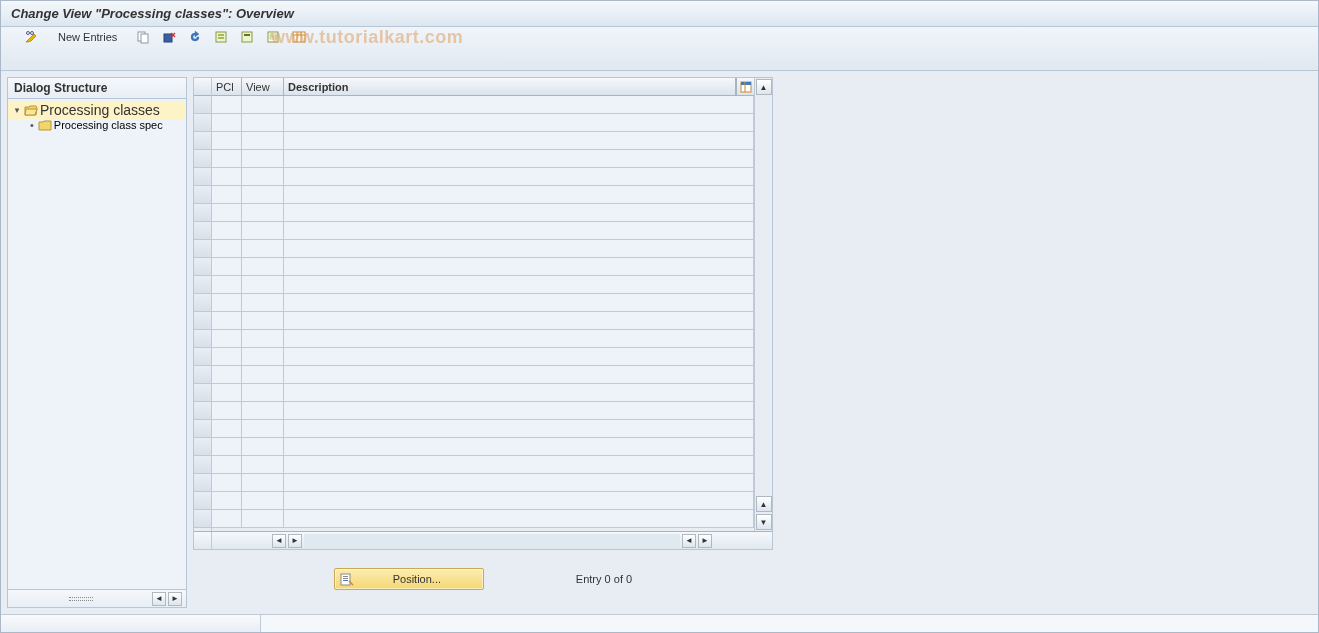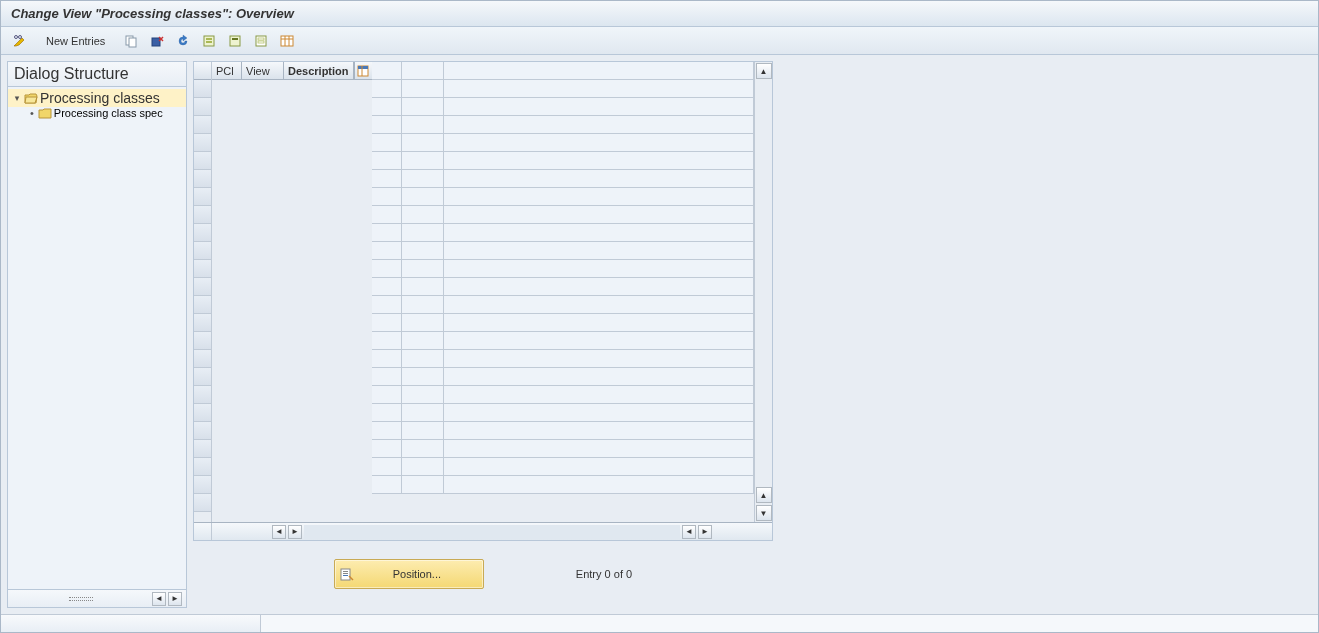--- a/index.html
+++ b/index.html
@@ -3,67 +3,67 @@
   <meta charset="utf-8">
   <style>
     * { box-sizing: border-box; margin: 0; padding: 0; }
     html, body { width: 1319px; height: 633px; font-family: Arial, sans-serif; font-size: 11px; background: #f2f2f2; overflow: hidden; }
     
     .app { width: 1319px; height: 633px; display: flex; flex-direction: column; background: #e8edf3; border: 1px solid #AAB8C8;}
     
     .title-bar { height: 26px; background: linear-gradient(to bottom, #f5f8fb, #dce6f0); border-bottom: 1px solid #b8c7d8; display: flex; align-items: center; padding: 0 10px; }
     .title-bar h1 { font-size: 13px; font-weight: bold; font-style: italic; color: #333; }
     
-    .toolbar { height: 28px; background: linear-gradient(to bottom, #f0f5fa, #e0e8f0); border-bottom: 1px solid #b8c7d8; display: flex; align-items: center; padding: 0 8px; gap: 4px; position: relative; }
+    .toolbar { height: 44px; background: linear-gradient(to bottom, #f0f5fa, #e0e8f0); border-bottom: 1px solid #b8c7d8; display: flex; padding: 0 20px; gap: 4px; position: relative; }
     .tb-btn { width: 22px; height: 20px; border: 1px solid transparent; background: transparent; display: flex; align-items: center; justify-content: center; cursor: pointer; border-radius: 2px; }
     .new-entries { padding: 0 10px; font-size: 11px; color: #333; cursor: pointer; height: 20px; display: flex; align-items: center; border: 1px solid transparent; border-radius: 2px; }
     .watermark { position: absolute; left: 270px; font-size: 18px; font-weight: bold; color: rgba(220,160,100,0.55); letter-spacing: 0.5px; pointer-events: none; }
     
     .body { flex: 1; display: flex; padding: 6px; gap: 6px; background: #e8edf3; min-height: 0;}
     
     .sidebar { width: 180px; display: flex; flex-direction: column; border: 1px solid #b8c7d8; background: #eef3f9; }
-    .sidebar-header { padding: 3px 6px; font-size: 16px; color: #333; border-bottom: 1px solid #b8c7d8; background: linear-gradient(to bottom, #f5f8fb, #e8eef5); }
+    .sidebar-header { padding: 3px 6px; font-size: 12px; color: #333; border-bottom: 1px solid #b8c7d8; background: linear-gradient(to bottom, #f5f8fb, #e8eef5); font-weight: bold; }
     .tree { flex: 1; background: #eef3f9; overflow: hidden; padding-top: 2px;}
     .tree-node { display: flex; align-items: center; padding: 1px 4px; gap: 2px; cursor: pointer; white-space: nowrap;}
     .tree-node.selected { background: #fef2c7; }
     .tree-node .expand { width: 10px; height: 10px; display: inline-flex; align-items: center; justify-content: center; font-size: 9px; color: #555;}
     .tree-node .folder { width: 14px; height: 12px; display: inline-flex; align-items: center; justify-content: center; }
     .tree-node .label { font-size: 14px; color: #333; overflow: hidden; text-overflow: clip;}
     .tree-child { padding-left: 22px; display:flex; align-items:center; gap:2px; cursor:pointer; white-space:nowrap;}
     .tree-child .bullet {font-size:11px; color:#555; margin-right:2px;}
     .sidebar-bottom { height: 18px; background: linear-gradient(to bottom, #f5f8fb, #e8eef5); border-top: 1px solid #b8c7d8; display: flex; align-items: center; justify-content: flex-end; padding: 0 4px; gap: 2px; }
     .sidebar-bottom .handle {flex:1; display:flex; justify-content:center;}
     .sidebar-bottom .handle span {display:inline-block; width:24px; height:4px; border-top:1px dotted #888; border-bottom:1px dotted #888;}
     .scroll-btn { width: 14px; height: 14px; border: 1px solid #b0b8c0; background: linear-gradient(to bottom,#fff,#dde5ee); display: flex; align-items: center; justify-content: center; font-size: 8px; color: #333; cursor: pointer; }
     
     .main { flex: 0 0 580px; display: flex; flex-direction: column; background: #e8edf3; }
     
     .grid-wrap { height: 480px; display: flex; flex-direction: column; border: 1px solid #b8c7d8; background: #e8edf3; }
     .grid-top { display:flex; flex:1; min-height:0;}
     .grid-rowheads { width: 18px; display:flex; flex-direction:column; border-right:1px solid #c0cad6;}
     .grid-corner {height:18px; background:linear-gradient(to bottom,#f5f8fb,#dbe3ec); border-bottom:1px solid #a8b4c2;}
     .grid-rowhead {height:18px; background:linear-gradient(to bottom,#e8eef5,#d8e0ea); border-bottom:1px solid #c0cad6; cursor:pointer;}
-    .grid-cols {flex:1; display:flex; min-width:0;text-align:center;}
+    .grid-cols {flex:1; display:flex; flex-direction:column; min-width:0;text-align:center;}
     .grid-header {display:flex; height:18px; background:linear-gradient(to bottom,#f5f8fb,#dbe3ec); border-bottom:1px solid #a8b4c2;}
     .col {border-right:1px solid #a8b4c2; padding:2px 4px; font-size:11px; color:#333; display:flex; align-items:center;}
     .c1{width:30px;} .c2{width:42px;} .c3{flex:1;font-weight:bold;}
     .config-col{width:18px; background:linear-gradient(to bottom,#f5f8fb,#dbe3ec); border-left:1px solid #a8b4c2; display:flex; align-items:center; justify-content:center; cursor:pointer;}
     .grid-body{flex:1; overflow:hidden; background:#e8edf3;}
     .grid-row{display:flex; height:18px; border-bottom:1px solid #c0cad6;}
     .cell{border-right:1px solid #c0cad6; background:#eef3f9;}
     .vscroll{width:18px; background:#e8edf3; border-left:1px solid #c0cad6; display:flex; flex-direction:column;}
     .vscroll .scroll-btn{width:16px; height:16px; margin:1px auto;}
     .vscroll-track{flex:1;}
     .grid-bottom{height:18px; display:flex; border-top:1px solid #a8b4c2; background:linear-gradient(to bottom,#f5f8fb,#e0e8f0);}
     .grid-bottom .spacer-rowhead{width:18px; border-right:1px solid #c0cad6;}
     .hscroll{flex:1; display:flex; align-items:center; padding:0 60px; gap:2px;}
     .hscroll-track{flex:1; height:14px; background:#e0e8f0;}
     
     .footer { display:flex; align-items:center; justify-content:center; gap:80px; padding:18px 0;}
-    .position-btn { width:150px; height:30px; border:1px solid #c8aa55; background:linear-gradient(to bottom,#fdecb0,#f4d873); display:flex; align-items:center; padding:0 4px; border-radius:2px; cursor:pointer; box-shadow: inset 0 0 0 1px rgba(255,255,255,0.5);}
+    .position-btn { width:150px; height:22px; border:1px solid #c8aa55; background:linear-gradient(to bottom,#fdecb0,#f4d873); display:flex; align-items:center; padding:0 4px; border-radius:2px; cursor:pointer; box-shadow: inset 0 0 0 1px rgba(255,255,255,0.5);}
     .position-btn .picon{width:16px;height:16px;display:flex;align-items:center;justify-content:center;}
     .position-btn span.plabel{flex:1; text-align:center; font-size:11px; color:#333;}
     .entry-status{font-size:11px; color:#333;padding-left:12px;}
     
     .right-fill {flex:1;}
     
     .statusbar {height:18px; background:#f5f8fb; border-top:1px solid #c0cad6; display:flex;}
     .statusbar .seg{width:260px; height:100%; border-right:1px solid #c0cad6; background:linear-gradient(to bottom,#f8fafc,#e8eef5);}
     
     svg {display:block;}
@@ -125,20 +125,21 @@
         </svg>
     </div>
     <div class="tb-btn">
       <svg width="14" height="14">
           <rect x="1" y="2" width="12" height="10" fill="#fff" stroke="#cc8833"></rect>
           <line x1="1" y1="5" x2="13" y2="5" stroke="#cc8833"></line>
           <line x1="5" y1="2" x2="5" y2="12" stroke="#cc8833"></line>
           <line x1="9" y1="2" x2="9" y2="12" stroke="#cc8833"></line>
         </svg>
     </div>
+    <div class="watermark">www.tutorialkart.com</div>
   </div>
 
   <div class="body">
 
     <div class="sidebar">
       <div class="sidebar-header">Dialog Structure</div>
       <div class="tree">
         <div class="tree-node selected">
           <span class="expand">▾</span>
           <span class="folder">

